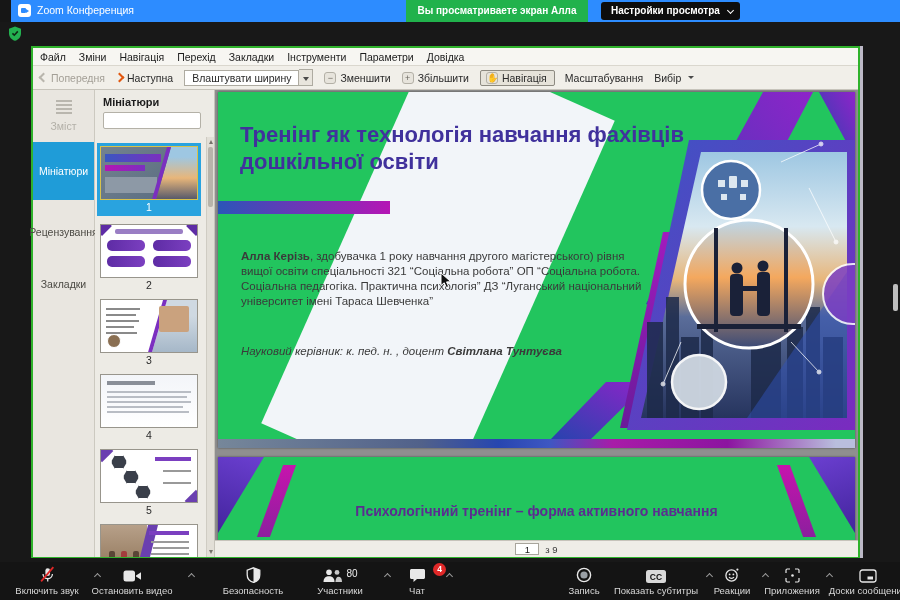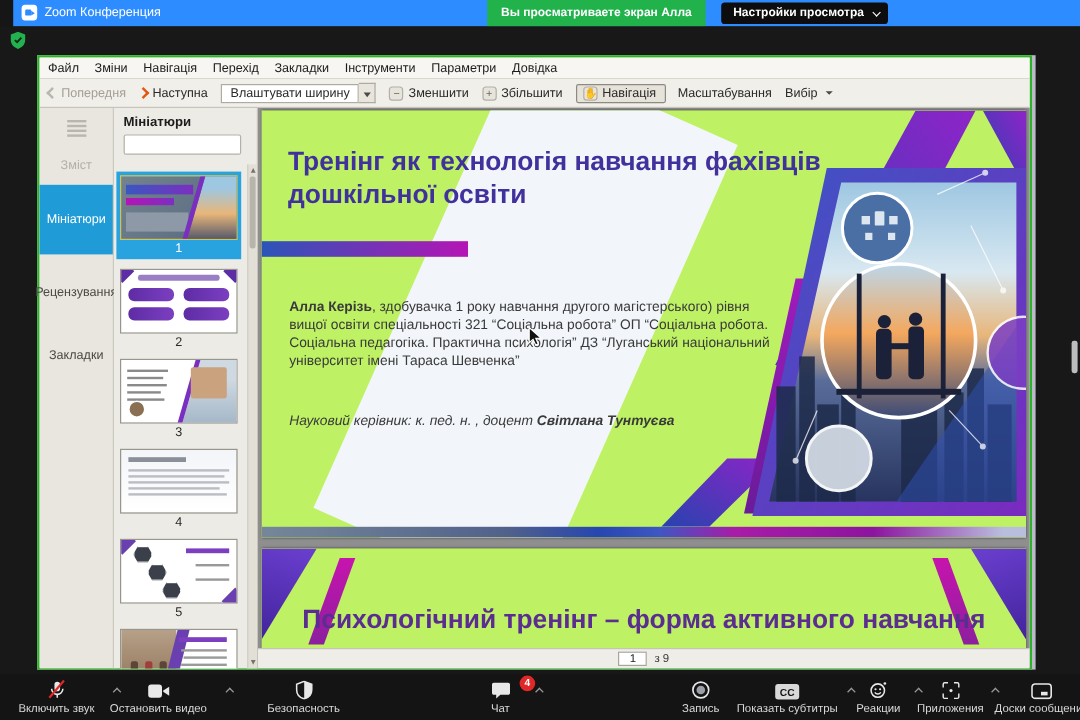--- a/index.html
+++ b/index.html
@@ -47,21 +47,21 @@
               font-size:9px; line-height:10px; text-align:center; color:#6a675f; }
   .navbtn { border:1px solid #8d8a81; background:#e6e3da; border-radius:2px; padding:1px 7px 1px 5px; display:flex; align-items:center; gap:4px; margin-right:10px; }
   .tiny-dd:after { content:""; display:inline-block; margin-left:3px; border-left:3px solid transparent; border-right:3px solid transparent; border-top:3.5px solid #4a4a4a; }
 
   .workspace { display:flex; height:467px; }
 
   
   .tabstrip { width:62px; background:#e9e6e0; border-right:1px solid #ccc9c0; font-size:10.5px; color:#4c4a44; }
   .ts-zmist { padding-top:8px; text-align:center; color:#b3b0a8; }
   .ts-zmist .ln { width:16px; height:2px; background:#b9b6ae; margin:2px auto; }
-  .ts-zmist .lbl { margin-top:18px; }
+  .ts-zmist .lbl { margin-top:6px; }
   .ts-tab { height:58px; display:flex; align-items:center; justify-content:center; text-align:center; }
   .ts-tab.sel { background:#1f9cd8; color:#fff; margin-top:10px; }
   .ts-tab.plain { height:52px; }
   .ts-tab.plain.gap { margin-top:6px; }
 
   
   .thumbpanel { width:120px; background:#edebe5; border-right:1px solid #c6c3ba; position:relative; }
   .tp-header { font-weight:bold; font-size:11px; color:#1c1c1c; padding:6px 0 4px 8px; }
   .tp-search { display:block; width:98px; height:17px; margin-left:8px; border:1px solid #b4b1a7; background:#fff; border-radius:2px; }
   .tp-list { position:absolute; left:0; top:47px; bottom:0; width:112px; overflow:hidden; }
@@ -114,40 +114,40 @@
   .mt6 .p { left:0; top:0; width:46px; height:54px; background:linear-gradient(180deg,#b7a089,#8a6f52); }
   .mt6 .fig { background:#5a4536; width:6px; height:16px; border-radius:2px; top:26px; }
   .mt6 .g1 { left:8px; } .mt6 .g2 { left:20px; background:#a23d3d; } .mt6 .g3 { left:32px; }
   .mt6 .t { right:8px; top:6px; width:40px; height:4px; background:#7b3fc0; }
   .mt6 .l { right:8px; height:2px; background:#9a9a9a; }
   .mt6 .d { left:40px; top:-4px; width:10px; height:64px; background:#6a3fb0; transform:skewX(-14deg); }
 
   
   .canvascol { flex:1; display:flex; flex-direction:column; background:#8f8f8f; }
   .canvas { flex:1; position:relative; overflow:hidden; padding:2px 3px 0 3px; }
-  .slide { background:#bef264; position:relative; overflow:hidden; box-shadow:0 0 2px rgba(0,0,0,.5); }
+  .slide { background:#22c55e; position:relative; overflow:hidden; box-shadow:0 0 2px rgba(0,0,0,.5); }
   .slide1 { height:356px; }
   .gap { height:9px; }
   .slide2 { height:86px; }
 
   .s1-water { position:absolute; left:120px; top:-30px; width:200px; height:420px; background:#f2f5f9; transform:rotate(24deg); }
   .s1-title { position:absolute; left:22px; top:30px; width:470px; font-size:22px; font-weight:bold; color:#40319c; line-height:1.22; }
   .s1-bar { position:absolute; left:0; top:109px; width:172px; height:13px; background:linear-gradient(90deg,#2b55b8,#b515b5); }
   .s1-body { position:absolute; left:23px; top:157px; width:402px; font-size:11.5px; color:#3a3a3a; line-height:1.3; }
   .s1-sup { position:absolute; left:23px; top:252px; width:335px; font-size:11.5px; font-style:italic; color:#3a3a3a; line-height:1.3; }
   .s1-art { position:absolute; right:0; top:0; width:304px; height:347px; }
   .s1-bottom { position:absolute; left:0; bottom:0; width:100%; height:9px;
     background:linear-gradient(90deg,#76879a 0%,#51618a 32%,#2746b0 44%,#3e57c2 52%,#a81ca8 62%,#8c14a0 80%,#b9bedd 97%); }
   .cursor { position:absolute; left:222px; top:180px; }
 
   .s2-tri-l { position:absolute; left:0; top:0; width:46px; height:76px; background:linear-gradient(200deg,#6b3fd0,#42249c); clip-path:polygon(0 0,100% 0,0 100%); }
   .s2-tri-r { position:absolute; right:0; top:0; width:46px; height:76px; background:linear-gradient(160deg,#6b3fd0,#42249c); clip-path:polygon(0 0,100% 0,100% 100%); }
   .s2-stripe-l { position:absolute; left:52px; top:8px; width:13px; height:72px; background:linear-gradient(180deg,#c714ad,#8c1f9e); transform:skewX(-20deg); }
   .s2-stripe-r { position:absolute; right:52px; top:8px; width:13px; height:72px; background:linear-gradient(180deg,#c714ad,#8c1f9e); transform:skewX(20deg); }
-  .s2-title { position:absolute; left:0; right:0; top:46px; text-align:center; font-size:22px; font-weight:bold; color:#5b2d90; }
+  .s2-title { position:absolute; left:0; right:0; top:46px; text-align:center; font-size:14px; font-weight:bold; color:#5b2d90; }
 
   .statusbar { height:17px; background:#efede7; border-top:1px solid #c6c3ba; display:flex; align-items:center; justify-content:center; gap:6px; }
   .pagebox { width:24px; height:12px; background:#fff; border:1px solid #a8a59c; font-size:9.5px; text-align:center; line-height:12px; color:#222; }
   .oftext { font-size:9.5px; color:#3a3a3a; }
 
   
   .zbar { position:absolute; left:0; top:562px; width:900px; height:38px; background:#141414; }
   .zt { position:absolute; top:3px; text-align:center; color:#d8d8d8; }
   .zt .ico { height:18px; display:flex; align-items:flex-end; justify-content:center; }
   .zt .lbl { font-size:9.5px; margin-top:2px; white-space:nowrap; }
@@ -479,20 +479,33 @@
   <div class="zt" style="left:212px;width:82px;">
     <div class="ico">
       <svg width="15" height="16" viewBox="0 0 15 16">
         <path d="M7.5 0.8 L13.8 3.2 V7.8 C13.8 11.9 11 14.5 7.5 15.4 C4 14.5 1.2 11.9 1.2 7.8 V3.2 Z" fill="none" stroke="#e8e8e8" stroke-width="1.3"></path>
         <path d="M7.5 0.8 L13.8 3.2 V7.8 C13.8 11.9 11 14.5 7.5 15.4 Z" fill="#e8e8e8"></path>
       </svg>
     </div>
     <div class="lbl">Безопасность</div>
   </div>
 
+  <div class="zt" style="left:300px;width:80px;">
+    <div class="ico">
+      <svg width="21" height="15" viewBox="0 0 21 15">
+        <circle cx="7" cy="4.2" r="2.8" fill="#e8e8e8"></circle>
+        <path d="M1.5 14 C1.5 10 3.8 8.3 7 8.3 C10.2 8.3 12.5 10 12.5 14 Z" fill="#e8e8e8"></path>
+        <circle cx="15" cy="4.4" r="2.4" fill="#e8e8e8" opacity=".85"></circle>
+        <path d="M13.4 14 C13.6 10.6 14.8 8.7 16.3 8.7 C18.7 8.7 20 10.6 20 14 Z" fill="#e8e8e8" opacity=".85"></path>
+      </svg>
+      <span class="count">80</span>
+    </div>
+    <div class="lbl">Участники</div>
+    <span class="cv" style="right:-10px;"></span>
+  </div>
 
   <div class="zt" style="left:396px;width:42px;">
     <div class="ico" style="position:relative;">
       <svg width="17" height="15" viewBox="0 0 17 15">
         <path d="M2.5 1 H14.5 C15.3 1 16 1.7 16 2.5 V9.5 C16 10.3 15.3 11 14.5 11 H8 L4.5 14 V11 H2.5 C1.7 11 1 10.3 1 9.5 V2.5 C1 1.7 1.7 1 2.5 1 Z" fill="#e8e8e8"></path>
       </svg>
       <span class="badge">4</span>
     </div>
     <div class="lbl">Чат</div>
     <span class="cv" style="right:-14px;"></span>

